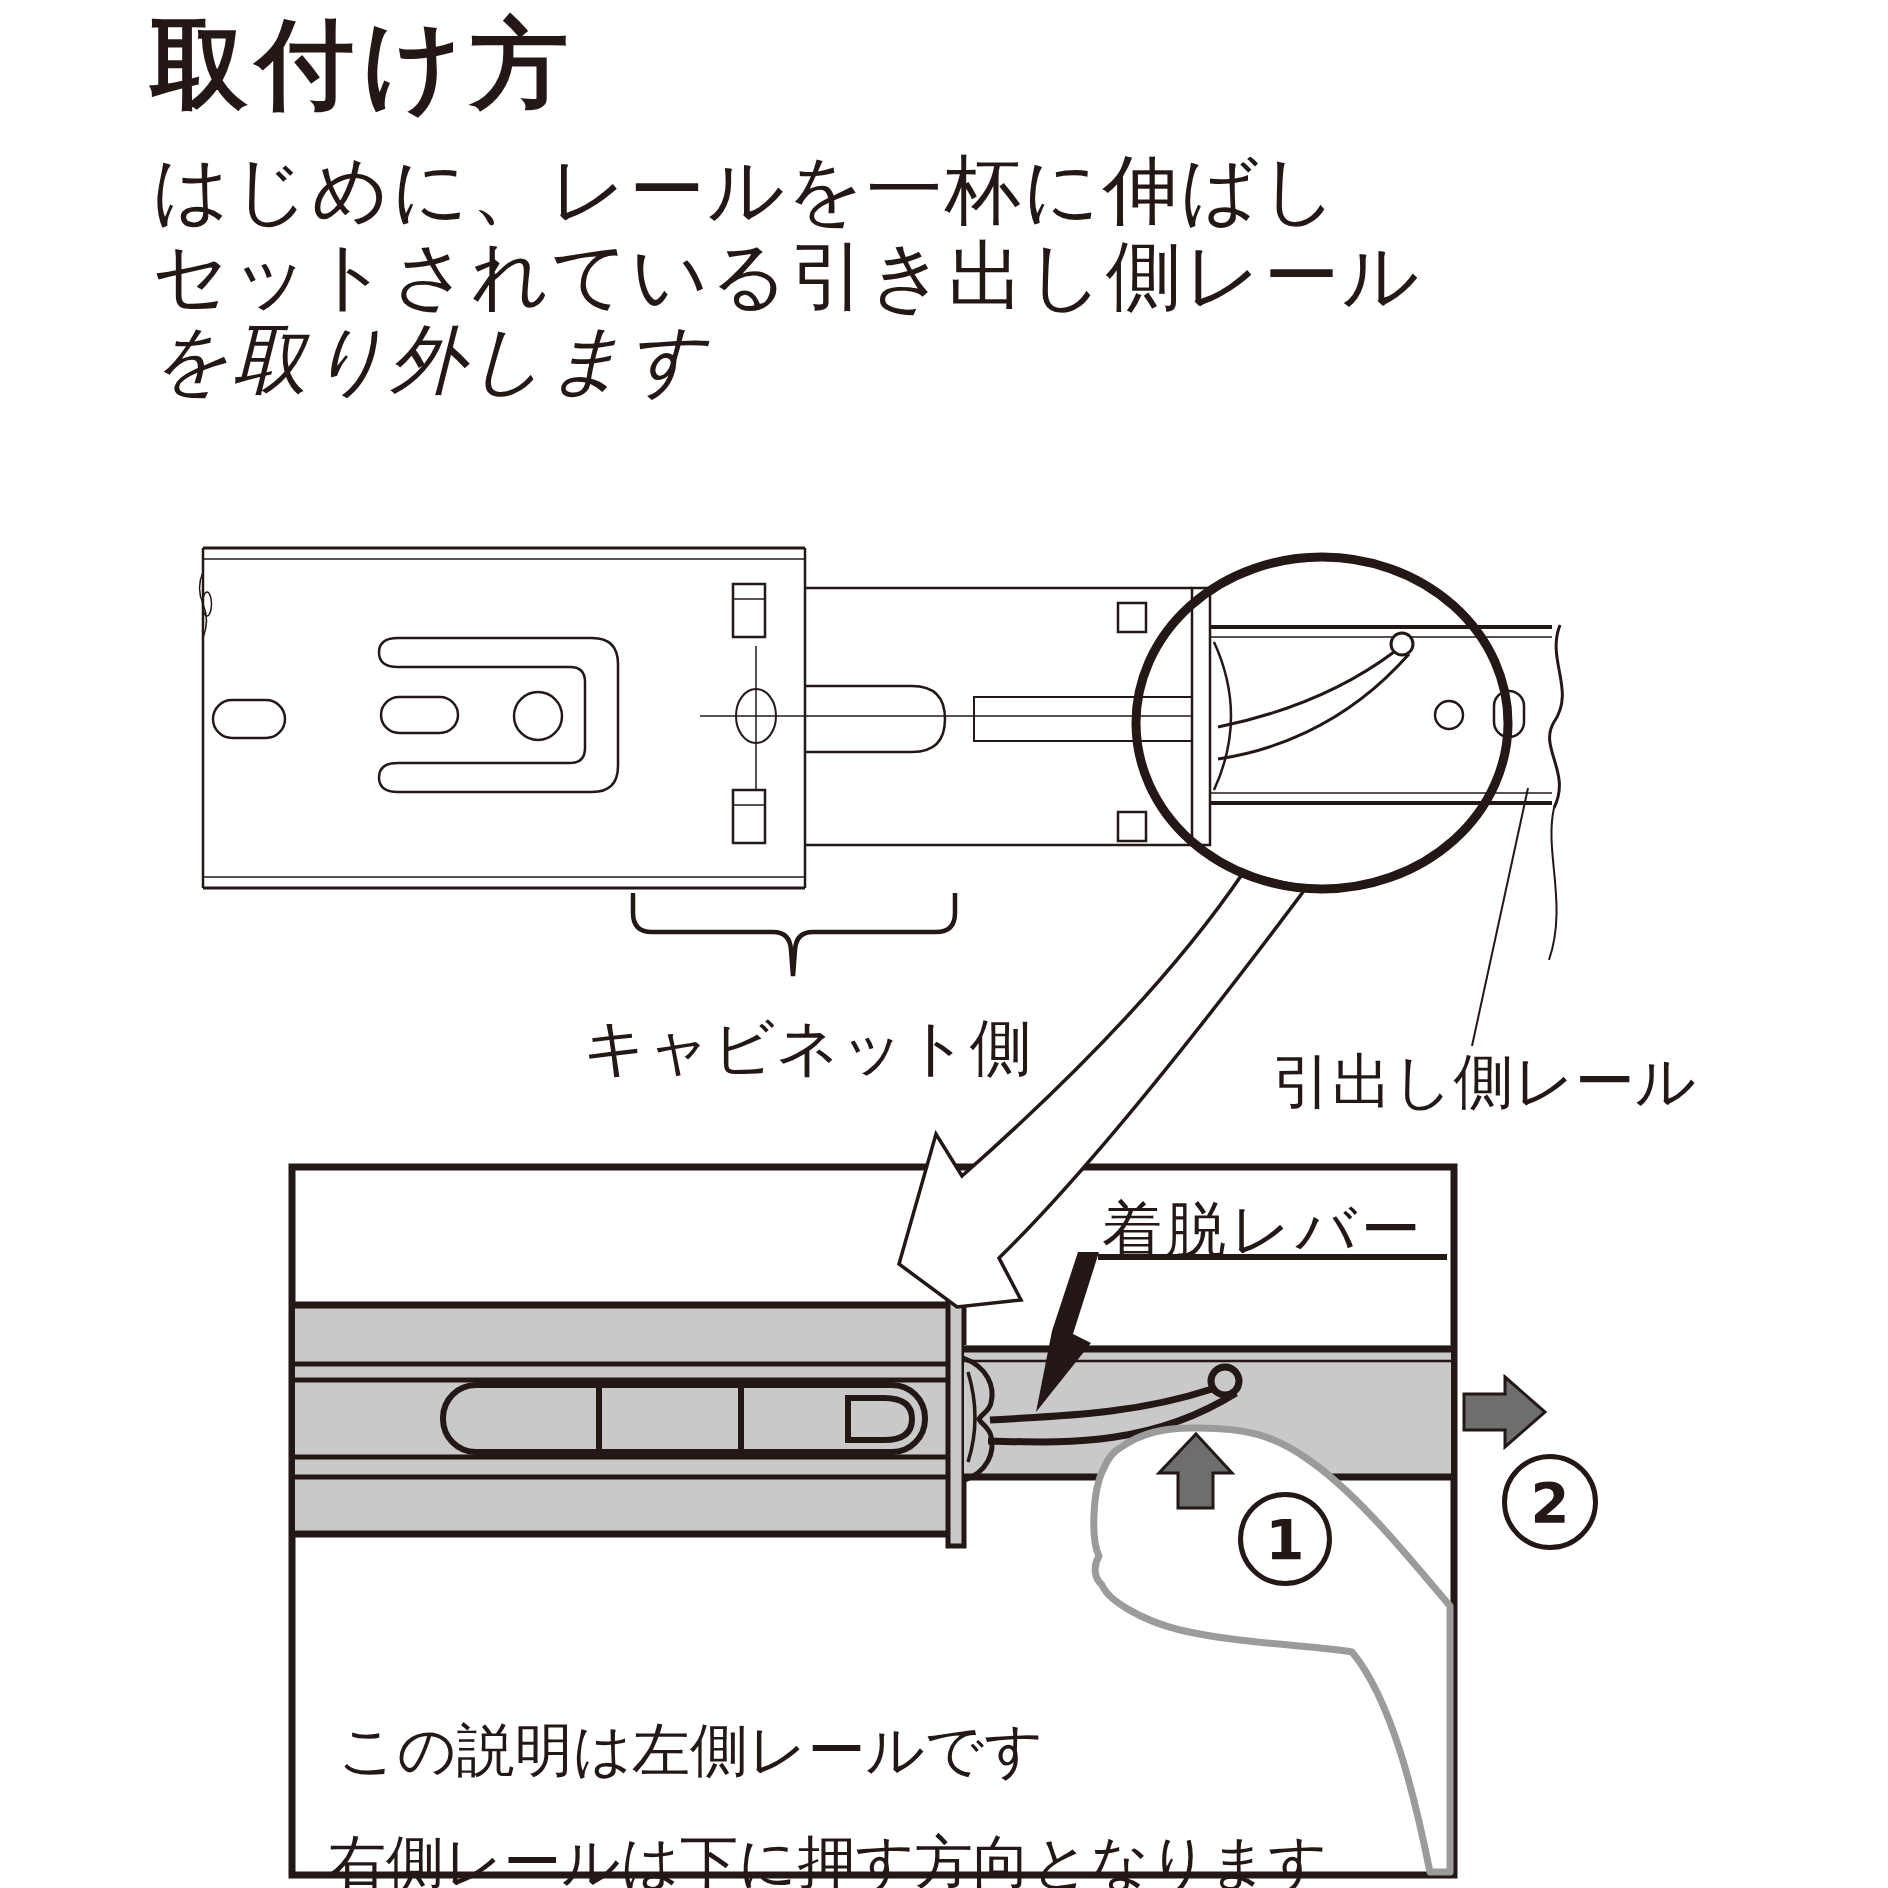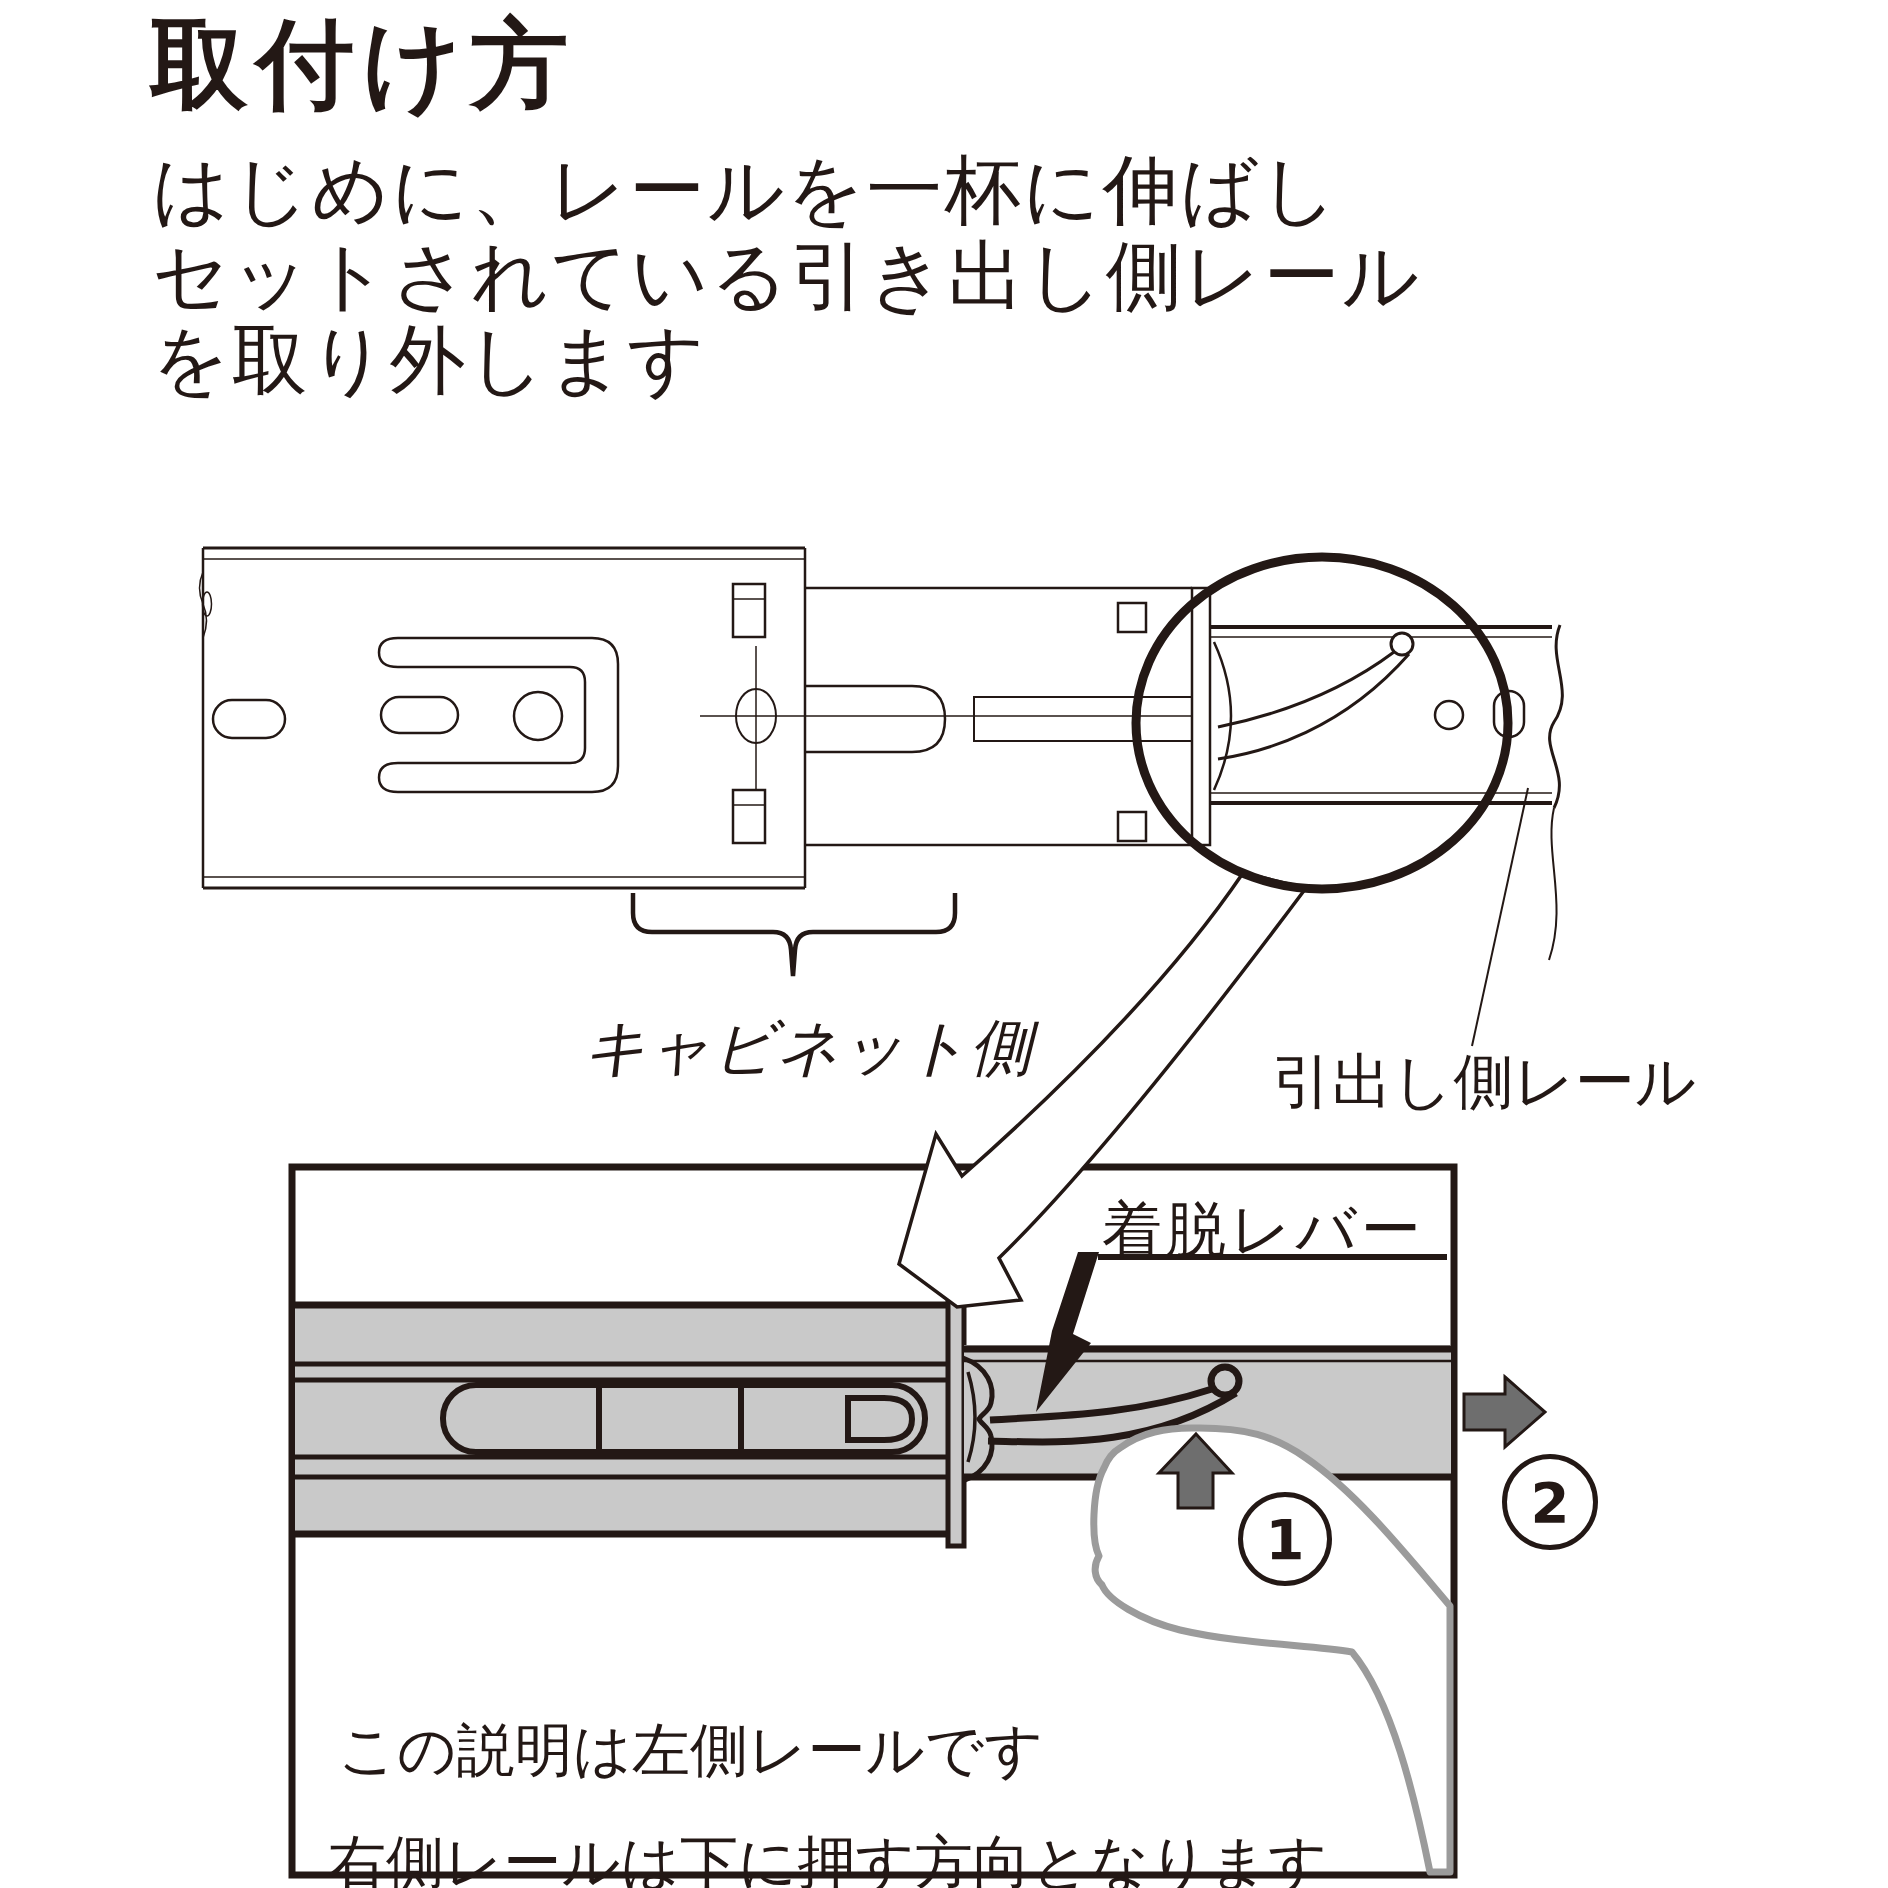--- a/index.html
+++ b/index.html
@@ -12,22 +12,22 @@
   #page{
     position:relative;width:1888px;height:1888px;background:#fff;overflow:hidden;
     font-family:"DejaVu Sans","Liberation Sans",sans-serif;color:var(--ink);
   }
   #art{position:absolute;left:0;top:0;z-index:1;}
   .txt{position:absolute;z-index:2;white-space:nowrap;color:var(--ink);}
   .title{left:150px;top:0px;font-size:98px;font-weight:900;letter-spacing:8px;}
   .intro{left:152px;font-size:76px;letter-spacing:2px;}
   .intro.l1{top:140px;}
   .intro.l2{top:226px;font-family:Liberation Mono, monospace;}
-  .intro.l3{top:310px;}
-  .lbl-cab{left:583px;top:1006px;font-size:62px;letter-spacing:1px;font-style:italic;}
+  .intro.l3{top:310px;font-style:italic;}
+  .lbl-cab{left:583px;top:1006px;font-size:62px;letter-spacing:1px;}
   .lbl-drawer{left:1272px;top:1042px;font-size:60px;}
   .lbl-lever{left:1102px;top:1190px;font-size:60px;letter-spacing:4px;}
   .note{font-size:58px;}
   .note.n1{left:332px;top:1648px;}
   .note.n2{left:330px;top:1712px;margin-left:8px;}
   .note.n3{left:328px;top:1824px;}
   .stepnum{
     position:absolute;z-index:3;border:5px solid var(--ink);border-radius:50%;
     background:#fff;display:flex;align-items:center;justify-content:center;
     font-size:56px;font-weight:bold;color:var(--ink);

